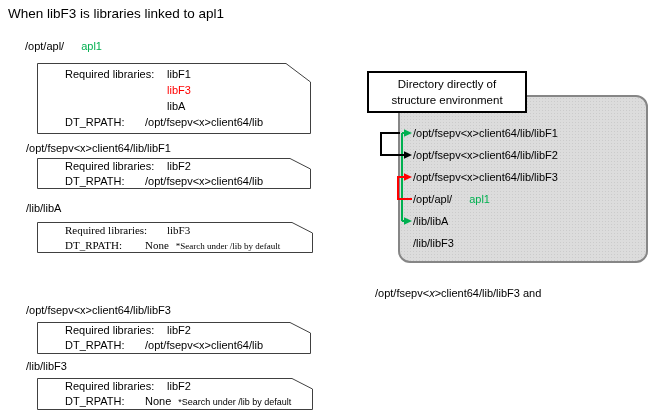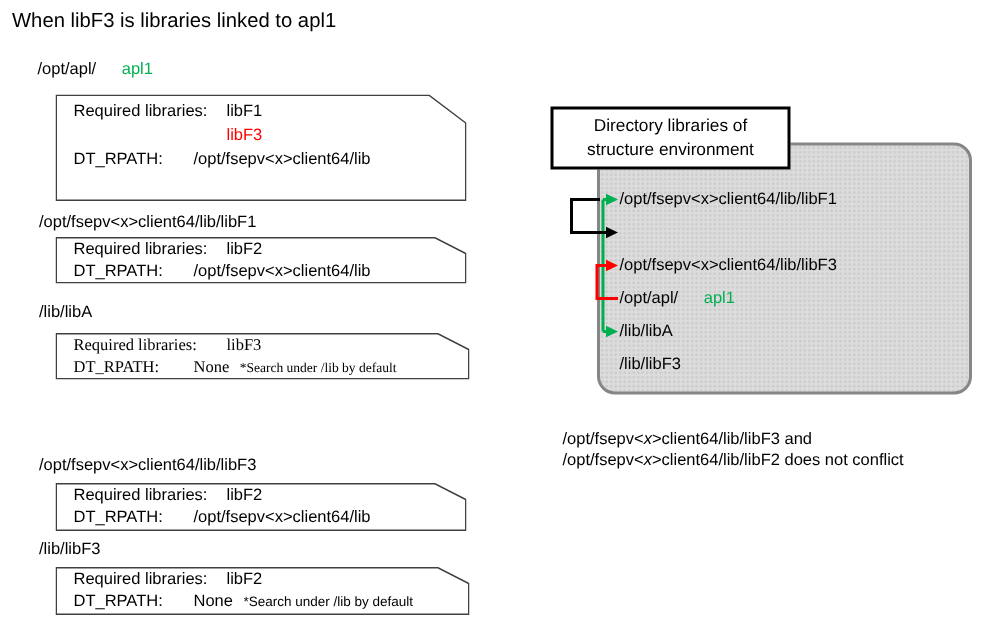--- a/index.html
+++ b/index.html
@@ -14,21 +14,21 @@
   .path-label { font-size:11px; white-space:nowrap; }
   .green { color:var(--green,#00B050);padding-left:17px; }
   .red { color:var(--red,#FF0000); }
   .ital { font-style:italic; }
 
   .card { position:absolute; }
   .card-bg { position:absolute; left:0; top:0; }
   .card-bg polygon { fill:#ffffff; stroke:#404040; stroke-width:1; }
   .card-body {
     position:absolute; left:0; top:0; right:0; bottom:0;
-    padding:3px 0 0 12px; font-size:11px; line-height:16px; white-space:nowrap;
+    padding:3px 0 0 28px; font-size:11px; line-height:16px; white-space:nowrap;
   }
   .card.small .card-body { padding-top:1px; line-height:15px; }
   .req-label { display:inline-block; width:102px; }
   .cont { margin-left:102px; }
   .dt-label { display:inline-block; width:80px; }
   .rpath-note { font-size:9px; margin-left:7px; }
 
   #callout {
     left:367px; top:71px; width:160px; height:42px;
     background:#fff; border:2px solid #000; z-index:4;
@@ -63,20 +63,21 @@
   <div class="abs path-label" style="left:25px; top:40px;">
     <span>/opt/apl/</span><span class="green">apl1</span>
   </div>
   <div class="card" style="left:37px; top:63px; width:274px; height:71px;">
     <svg class="card-bg" width="274" height="71" viewBox="0 0 274 71">
       <polygon points="0.5,0.5 249,0.5 273.5,19 273.5,70.5 0.5,70.5"></polygon>
     </svg>
     <div class="card-body">
       <div><span class="req-label">Required libraries:</span><span>libF1</span></div>
       <div class="cont"><span class="red">libF3</span></div>
+      <div class="cont"><span>libA</span></div>
       <div><span class="dt-label">DT_RPATH:</span><span>/opt/fsepv&lt;x&gt;client64/lib</span></div>
     </div>
   </div>
 
   <div class="abs path-label" style="left:26px; top:142px;">/opt/fsepv&lt;x&gt;client64/lib/libF1</div>
   <div class="card small" style="left:37px; top:158px; width:274px; height:31px;">
     <svg class="card-bg" width="274" height="31" viewBox="0 0 274 31">
       <polygon points="0.5,0.5 253,0.5 273.5,11 273.5,30.5 0.5,30.5"></polygon>
     </svg>
     <div class="card-body">
@@ -114,25 +115,26 @@
     </svg>
     <div class="card-body">
       <div><span class="req-label">Required libraries:</span><span>libF2</span></div>
       <div><span class="dt-label">DT_RPATH:</span><span>None</span><span class="rpath-note">*Search under /lib by default</span></div>
     </div>
   </div>
 
   <div id="dir-panel" class="abs"></div>
 
   <div id="callout" class="abs">
-    <div>Directory libraries of</div>
+    <div>Directory directly of</div>
     <div>structure environment</div>
   </div>
 
   <div class="dir-row" style="top:126px;">/opt/fsepv&lt;x&gt;client64/lib/libF1</div>
+  <div class="dir-row" style="top:148px;">/opt/fsepv&lt;x&gt;client64/lib/libF2</div>
   <div class="dir-row" style="top:170px;">/opt/fsepv&lt;x&gt;client64/lib/libF3</div>
   <div class="dir-row" style="top:192px;">
     <span>/opt/apl/</span><span class="green">apl1</span>
   </div>
   <div class="dir-row" style="top:214px;">/lib/libA</div>
   <div class="dir-row" style="top:236px;">/lib/libF3</div>
 
   <svg id="arrow-svg" class="abs" width="656" height="420" viewBox="0 0 656 420">
     <g>
       <path class="ln s-green" d="M402,133 V221"></path>
@@ -146,16 +148,15 @@
       <polygon class="f-black" points="412,155 404,151.2 404,158.8"></polygon>
     </g>
     <g>
       <path class="ln s-red" d="M412,199 H398 V177 H404"></path>
       <polygon class="f-red" points="412,177 404,173.2 404,180.8"></polygon>
     </g>
   </svg>
 
   <div id="footnote" class="abs">
     <div><span>/opt/fsepv&lt;</span><span class="ital">x</span><span>&gt;client64/lib/libF3 and</span></div>
-    <div><span>/opt/fsepv&lt;</span><span class="ital">x</span><span>&gt;client64/lib/libF2 does not conflict</span></div>
   </div>
 
 </div>
 
 </body></html>

